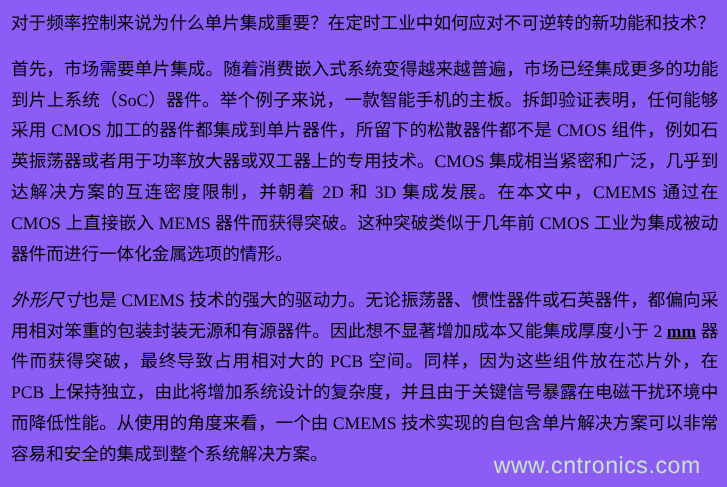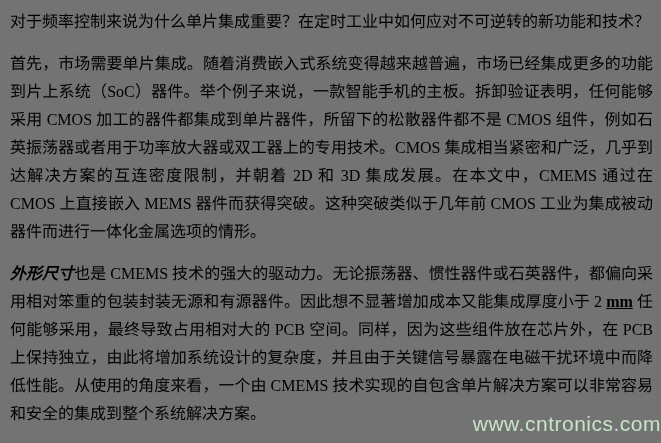--- a/index.html
+++ b/index.html
@@ -6,58 +6,57 @@
     margin: 0;
     padding: 0;
     background: #ffffff;
   }
   .page {
     position: relative;
     width: 661px;
     height: 443px;
     box-sizing: border-box;
     padding: 8px 8px 0 10px;
-    background: #737373;
+    background: #8b5cf6;
     color: #000000;
     font-family: "Liberation Serif", "DejaVu Serif", serif;
     font-size: 16px;
     line-height: 28px;
     overflow: hidden;
   }
   .para {
     margin: 0 0 14px 0;
     text-align: justify;
     text-justify: inter-ideograph;
   }
   .lead-italic {
     font-style: italic;
-    font-weight: bold;
   }
   .bold-run {
     font-weight: bold;
     text-decoration: underline;
   }
   .watermark {
     position: absolute;
-    right: 0;
+    right: 24px;
     bottom: 5px;
     font-family: "Liberation Sans", "DejaVu Sans", sans-serif;
     font-size: 21px;
     letter-spacing: 0.5px;
     color: #c8e4c6;
     pointer-events: none;
     white-space: nowrap;
   }
 </style>
 </head>
 <body>
 
 <div class="page">
 
   <p class="para"><span>对于频率控制来说为什么单片集成重要？在定时工业中如何应对不可逆转的新功能和技术？</span></p>
 
   <p class="para"><span>首先，市场需要单片集成。随着消费嵌入式系统变得越来越普遍，市场已经集成更多的功能到片上系统（SoC）器件。举个例子来说，一款智能手机的主板。拆卸验证表明，任何能够采用 CMOS 加工的器件都集成到单片器件，所留下的松散器件都不是 CMOS 组件，例如石英振荡器或者用于功率放大器或双工器上的专用技术。CMOS 集成相当紧密和广泛，几乎到达解决方案的互连密度限制，并朝着 2D 和 3D 集成发展。在本文中，CMEMS 通过在 CMOS 上直接嵌入 MEMS 器件而获得突破。这种突破类似于几年前 CMOS 工业为集成被动器件而进行一体化金属选项的情形。</span></p>
 
-  <p class="para"><span class="lead-italic">外形尺寸</span><span>也是 CMEMS 技术的强大的驱动力。无论振荡器、惯性器件或石英器件，都偏向采用相对笨重的包装封装无源和有源器件。因此想不显著增加成本又能集成厚度小于 2 </span><span class="bold-run">mm</span><span> 任何能够采用，最终导致占用相对大的 PCB 空间。同样，因为这些组件放在芯片外，在 PCB 上保持独立，由此将增加系统设计的复杂度，并且由于关键信号暴露在电磁干扰环境中而降低性能。从使用的角度来看，一个由 CMEMS 技术实现的自包含单片解决方案可以非常容易和安全的集成到整个系统解决方案。</span></p>
+  <p class="para"><span class="lead-italic">外形尺寸</span><span>也是 CMEMS 技术的强大的驱动力。无论振荡器、惯性器件或石英器件，都偏向采用相对笨重的包装封装无源和有源器件。因此想不显著增加成本又能集成厚度小于 2 </span><span class="bold-run">mm</span><span> 器件而获得突破，最终导致占用相对大的 PCB 空间。同样，因为这些组件放在芯片外，在 PCB 上保持独立，由此将增加系统设计的复杂度，并且由于关键信号暴露在电磁干扰环境中而降低性能。从使用的角度来看，一个由 CMEMS 技术实现的自包含单片解决方案可以非常容易和安全的集成到整个系统解决方案。</span></p>
 
   <div class="watermark" style="color: rgb(200, 228, 198);">www.cntronics.com</div>
 
 </div>
 
 </body></html>

